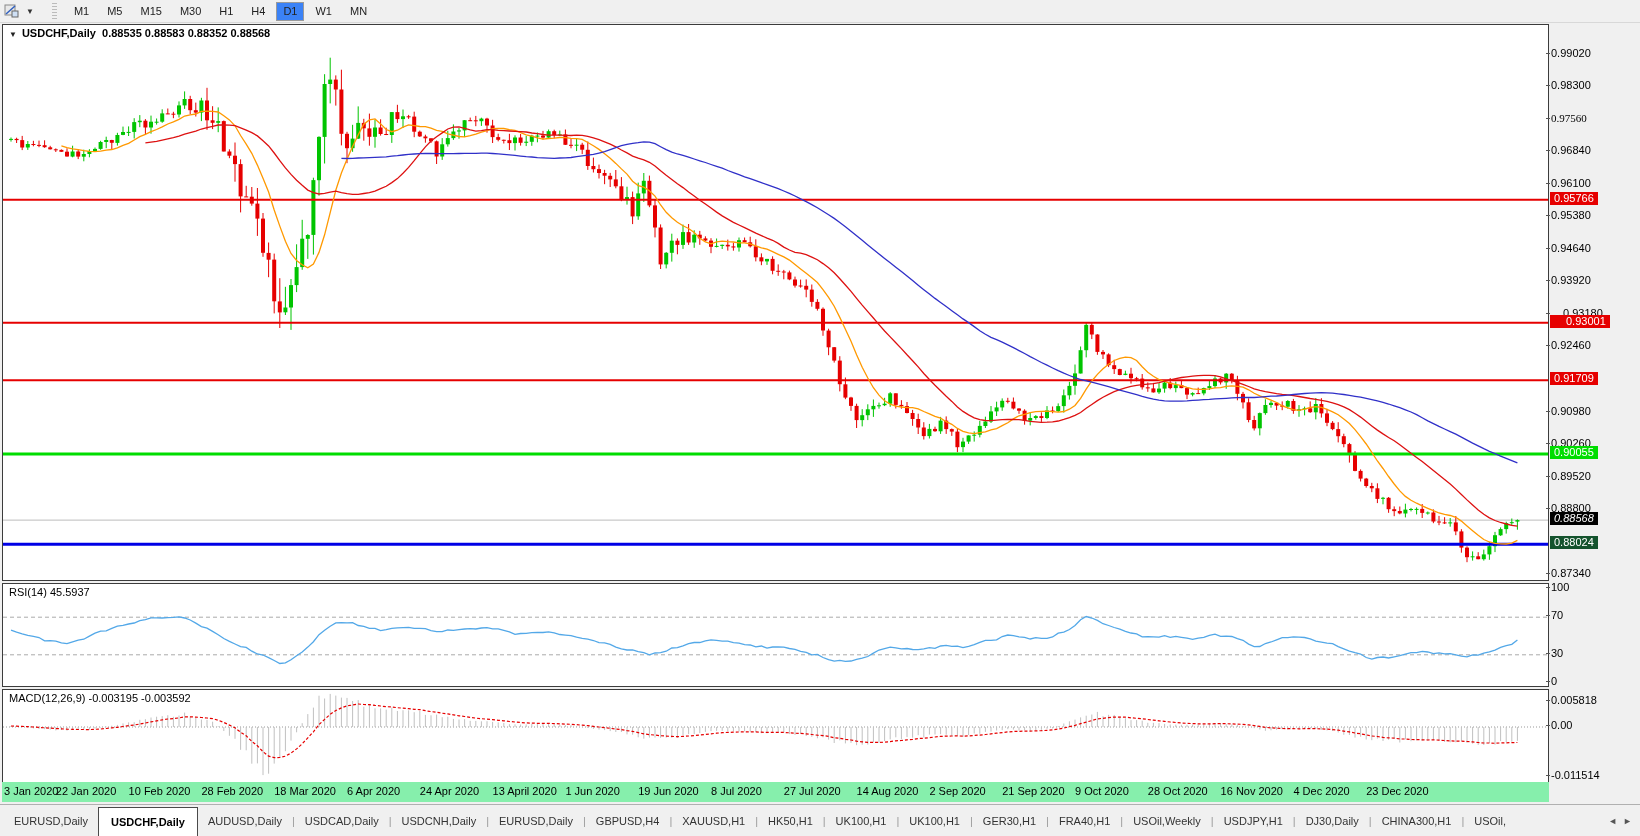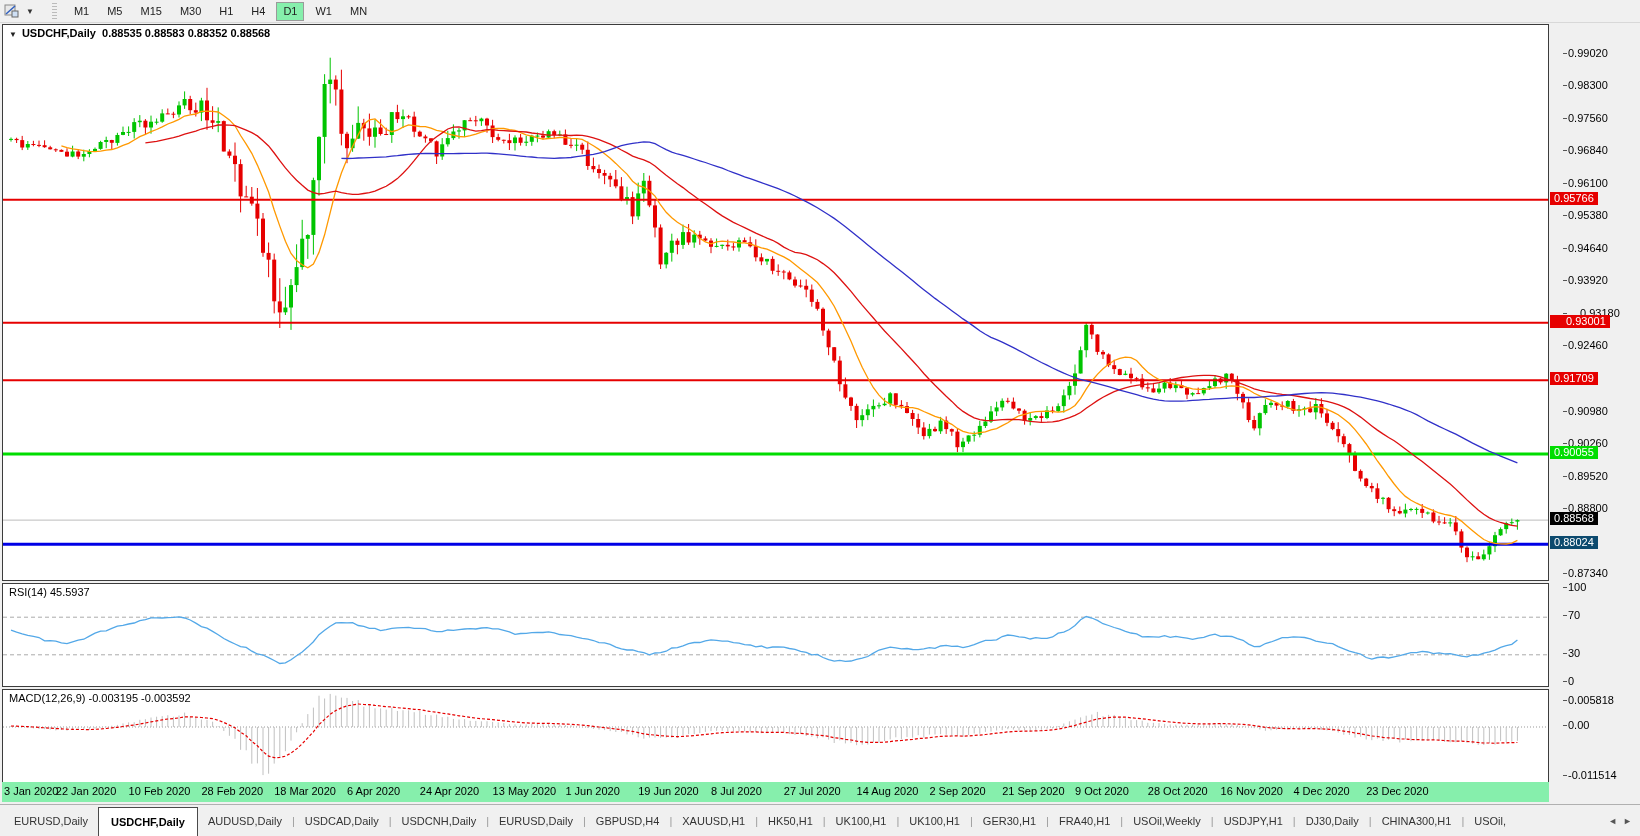--- a/index.html
+++ b/index.html
@@ -9,34 +9,34 @@
   
   .toolbar { position:absolute; top:0; left:0; right:0; height:23px; background:#f0f0f0;
              border-bottom:1px solid #d8d8d8; display:flex; align-items:center; }
   .tool-group { display:flex; align-items:center; padding:0 4px; height:100%; }
   .tools-icon { width:18px; height:16px; display:inline-block; }
   .caret { font-size:8px; color:#333; margin-left:4px; }
   .grip { width:5px; height:16px; margin:0 8px 0 14px;
           background:repeating-linear-gradient(#bbb 0 1px, #f0f0f0 1px 3px); }
   .tf-btn { height:19px; min-width:28px; padding:0 6px; margin:0 2px; display:flex; align-items:center;
             justify-content:center; color:#222; border:1px solid transparent; cursor:default; }
-  .tf-btn.active { background:#86efac; border:1px solid #9a9a9a; }
+  .tf-btn.active { background:#3b82f6; border:1px solid #9a9a9a; }
 
   
   .panel { position:absolute; left:2px; width:1547px; background:#fff; border:1px solid #3c3c3c; }
   #price-panel { top:24px;  height:557px; }
   #rsi-panel   { top:583px; height:104px; }
   #macd-panel  { top:689px; height:109px;  }
   .panel svg { position:absolute; top:0; left:0; }
   .panel-label { position:absolute; top:2px; left:6px; font-weight:bold; color:#000; z-index:6; white-space:nowrap; }
   .panel-label .collapse { font-size:8px; margin-right:5px; color:#222; }
 
   
   .axis-col { position:absolute; left:1551px; top:24px; width:89px; height:760px; }
-  .axis-tick { position:absolute; left:17px; color:#000; white-space:nowrap; }
+  .axis-tick { position:absolute; left:0; color:#000; white-space:nowrap; }
   .axis-tick::before { content:""; position:absolute; left:-5px; top:6px; width:4px; height:1px; background:#555; }
   .badge { position:absolute; left:-1px; color:#fff; padding:0 4px 1px 4px; white-space:nowrap; z-index:8; }
 
   
   .date-strip { position:absolute; top:782px; left:2px; width:1547px; height:20px; background:#86efac; }
   .date-label { position:absolute; top:3px; color:#000; white-space:nowrap; }
 
   
   .tabbar { position:absolute; left:0; right:0; top:804px; height:32px; background:#f0f0f0;
             border-top:1px solid #b0b0b0; display:flex; align-items:stretch; padding-left:4px; }
@@ -915,57 +915,57 @@
       <line x1="1503.1999999999998" x2="1503.1999999999998" y1="37" y2="52.3" stroke="#c0c0c0" stroke-width="1"></line>
       <line x1="1508.8" x2="1508.8" y1="37" y2="51.7" stroke="#c0c0c0" stroke-width="1"></line>
       <line x1="1514.3999999999999" x2="1514.3999999999999" y1="37" y2="50.8" stroke="#c0c0c0" stroke-width="1"></line>
       <polyline points="8.0,36.0 13.6,36.2 19.2,36.4 24.8,36.7 30.4,37.0 36.0,37.4 41.6,37.8 47.2,38.1 52.8,38.6 58.4,38.8 64.0,39.2 69.6,39.3 75.2,39.5 80.8,39.5 86.4,39.6 92.0,39.3 97.6,39.0 103.2,38.5 108.8,37.9 114.4,37.3 120.0,36.5 125.6,35.7 131.2,35.0 136.8,34.0 142.4,33.0 148.0,31.9 153.6,30.9 159.2,29.9 164.8,29.0 170.4,28.5 176.0,27.9 181.6,26.9 187.2,26.8 192.8,27.1 198.4,27.5 204.0,28.0 209.6,28.7 215.2,30.2 220.8,32.4 226.4,35.1 232.0,37.8 237.6,42.2 243.2,45.8 248.8,51.4 254.4,55.8 260.0,61.7 265.6,66.1 271.2,67.6 276.8,67.5 282.4,66.2 288.0,63.1 293.6,58.9 299.2,53.8 304.8,47.9 310.4,41.8 316.0,34.6 321.6,29.4 327.2,24.3 332.8,20.5 338.4,17.9 344.0,15.9 349.6,15.0 355.2,14.0 360.8,14.5 366.4,14.6 372.0,15.4 377.6,16.0 383.2,16.7 388.8,16.9 394.4,17.7 400.0,18.2 405.6,18.6 411.2,19.3 416.8,19.6 422.4,20.7 428.0,21.6 433.6,22.2 439.2,23.2 444.8,23.9 450.4,24.9 456.0,25.8 461.6,26.5 467.2,27.4 472.8,28.1 478.4,28.7 484.0,29.2 489.6,29.7 495.2,30.3 500.8,30.8 506.4,31.5 512.0,32.0 517.6,32.5 523.2,32.9 528.8,33.1 534.4,33.3 540.0,33.3 545.6,33.4 551.2,33.6 556.8,33.8 562.4,34.1 568.0,34.3 573.6,34.7 579.2,35.2 584.8,35.7 590.4,36.4 596.0,37.0 601.6,37.6 607.2,38.3 612.8,39.0 618.4,39.6 624.0,40.6 629.6,41.4 635.2,42.6 640.8,43.8 646.4,44.6 652.0,45.1 657.6,45.7 663.2,46.1 668.8,46.4 674.4,46.7 680.0,46.4 685.6,46.0 691.2,45.6 696.8,45.1 702.4,44.4 708.0,43.8 713.6,43.2 719.2,42.7 724.8,42.4 730.4,42.2 736.0,42.0 741.6,41.9 747.2,41.9 752.8,41.9 758.4,42.2 764.0,42.4 769.6,42.4 775.2,42.4 780.8,42.4 786.4,42.8 792.0,43.2 797.6,43.4 803.2,43.9 808.8,44.5 814.4,45.2 820.0,45.6 825.6,46.4 831.2,47.8 836.8,48.3 842.4,49.3 848.0,50.0 853.6,51.1 859.2,51.8 864.8,52.3 870.4,52.4 876.0,52.4 881.6,52.2 887.2,51.6 892.8,50.8 898.4,50.5 904.0,49.8 909.6,49.4 915.2,48.5 920.8,48.3 926.4,47.6 932.0,47.0 937.6,46.4 943.2,46.1 948.8,46.0 954.4,45.9 960.0,46.1 965.6,45.9 971.2,45.4 976.8,45.1 982.4,44.5 988.0,43.9 993.6,43.2 999.2,42.6 1004.8,41.9 1010.4,41.5 1016.0,41.3 1021.6,41.1 1027.2,41.1 1032.8,40.9 1038.4,40.7 1044.0,40.3 1049.6,39.9 1055.2,39.1 1060.8,38.0 1066.4,36.7 1072.0,35.3 1077.6,33.7 1083.2,32.1 1088.8,30.6 1094.4,28.9 1100.0,28.3 1105.6,27.6 1111.2,27.1 1116.8,27.0 1122.4,27.2 1128.0,27.8 1133.6,28.3 1139.2,28.7 1144.8,29.5 1150.4,30.2 1156.0,30.8 1161.6,31.4 1167.2,32.0 1172.8,32.5 1178.4,33.0 1184.0,33.3 1189.6,33.6 1195.2,33.8 1200.8,33.9 1206.4,33.9 1212.0,33.7 1217.6,33.6 1223.2,33.7 1228.8,33.9 1234.4,34.1 1240.0,34.4 1245.6,34.9 1251.2,35.6 1256.8,36.4 1262.4,37.3 1268.0,37.9 1273.6,38.2 1279.2,38.5 1284.8,38.7 1290.4,38.7 1296.0,38.8 1301.6,38.7 1307.2,38.6 1312.8,38.7 1318.4,38.9 1324.0,39.2 1329.6,39.6 1335.2,40.2 1340.8,41.1 1346.4,41.9 1352.0,43.0 1357.6,43.8 1363.2,44.9 1368.8,46.0 1374.4,46.5 1380.0,47.4 1385.6,47.9 1391.2,48.1 1396.8,49.0 1402.4,49.0 1408.0,49.5 1413.6,49.6 1419.2,49.8 1424.8,50.0 1430.4,49.9 1436.0,50.1 1441.6,50.5 1447.2,50.9 1452.8,51.1 1458.4,51.2 1464.0,51.5 1469.6,51.9 1475.2,52.5 1480.8,53.0 1486.4,53.0 1492.0,53.3 1497.6,52.9 1503.2,52.8 1508.8,52.6 1514.4,52.5 " fill="none" stroke="#e60000" stroke-width="1.2" stroke-dasharray="3 2"></polyline>
     </svg>
 </div>
 
 <div class="axis-col" id="axis-col">
     <div class="axis-tick" style="top: 23px;">0.99020</div>
     <div class="axis-tick" style="top: 55.04px;">0.98300</div>
-    <div class="axis-tick" style="top: 87.97px;">0.97560</div>
+    <div class="axis-tick" style="top: 87.97px; font-family: Liberation Serif, serif;">0.97560</div>
     <div class="axis-tick" style="top: 120.01px;">0.96840</div>
     <div class="axis-tick" style="top: 152.94px;">0.96100</div>
     <div class="axis-tick" style="top: 184.98px;">0.95380</div>
     <div class="axis-tick" style="top: 217.91px;">0.94640</div>
     <div class="axis-tick" style="top: 249.95px;">0.93920</div>
     <div class="axis-tick" style="top: 282.88px; padding-left: 12px;">0.93180</div>
     <div class="axis-tick" style="top: 314.92px;">0.92460</div>
     <div class="axis-tick" style="top: 380.78px;">0.90980</div>
     <div class="axis-tick" style="top: 412.82px;">0.90260</div>
     <div class="axis-tick" style="top: 445.75px;">0.89520</div>
     <div class="axis-tick" style="top: 477.79px;">0.88800</div>
     <div class="axis-tick" style="top: 542.76px;">0.87340</div>
     <div class="badge" style="top: 167.803px; background: rgb(230, 0, 0);">0.95766</div>
     <div class="badge" style="top: 290.845px; background: rgb(230, 0, 0); padding-left: 16px;">0.93001</div>
     <div class="badge" style="top: 348.339px; background: rgb(230, 0, 0);">0.91709</div>
     <div class="badge" style="top: 421.942px; background: rgb(0, 221, 0);">0.90055</div>
-    <div class="badge" style="top: 512.322px; background: #0c4a6e;">0.88024</div>
-    <div class="badge" style="top: 488.114px; background: rgb(0, 0, 0);">0.88568</div>
+    <div class="badge" style="top: 512.322px; background: #14532d;">0.88024</div>
+    <div class="badge" style="top: 488.114px; background: rgb(0, 0, 0); font-style: italic;">0.88568</div>
     <div class="axis-tick" style="top: 557px;">100</div>
     <div class="axis-tick" style="top: 585.2px;">70</div>
     <div class="axis-tick" style="top: 622.8px;">30</div>
     <div class="axis-tick" style="top: 651px;">0</div>
     <div class="axis-tick" style="top: 669.826px;">0.005818</div>
     <div class="axis-tick" style="top: 695px;">0.00</div>
     <div class="axis-tick" style="top: 744.821px;">-0.011514</div>
   </div>
 
 <div class="date-strip" id="date-strip">
     <div class="date-label" style="left: 2px;">3 Jan 2020</div>
     <div class="date-label" style="left: 53.8px;">22 Jan 2020</div>
     <div class="date-label" style="left: 126.6px;">10 Feb 2020</div>
     <div class="date-label" style="left: 199.4px;">28 Feb 2020</div>
     <div class="date-label" style="left: 272.2px;">18 Mar 2020</div>
     <div class="date-label" style="left: 345px;">6 Apr 2020</div>
     <div class="date-label" style="left: 417.8px;">24 Apr 2020</div>
-    <div class="date-label" style="left: 490.6px;">13 May 2020</div>
+    <div class="date-label" style="left: 490.6px;">13 April 2020</div>
     <div class="date-label" style="left: 563.4px;">1 Jun 2020</div>
     <div class="date-label" style="left: 636.2px;">19 Jun 2020</div>
     <div class="date-label" style="left: 709px;">8 Jul 2020</div>
     <div class="date-label" style="left: 781.8px;">27 Jul 2020</div>
     <div class="date-label" style="left: 854.6px;">14 Aug 2020</div>
     <div class="date-label" style="left: 927.4px;">2 Sep 2020</div>
     <div class="date-label" style="left: 1000.2px;">21 Sep 2020</div>
     <div class="date-label" style="left: 1073px;">9 Oct 2020</div>
     <div class="date-label" style="left: 1145.8px;">28 Oct 2020</div>
     <div class="date-label" style="left: 1218.6px;">16 Nov 2020</div>

